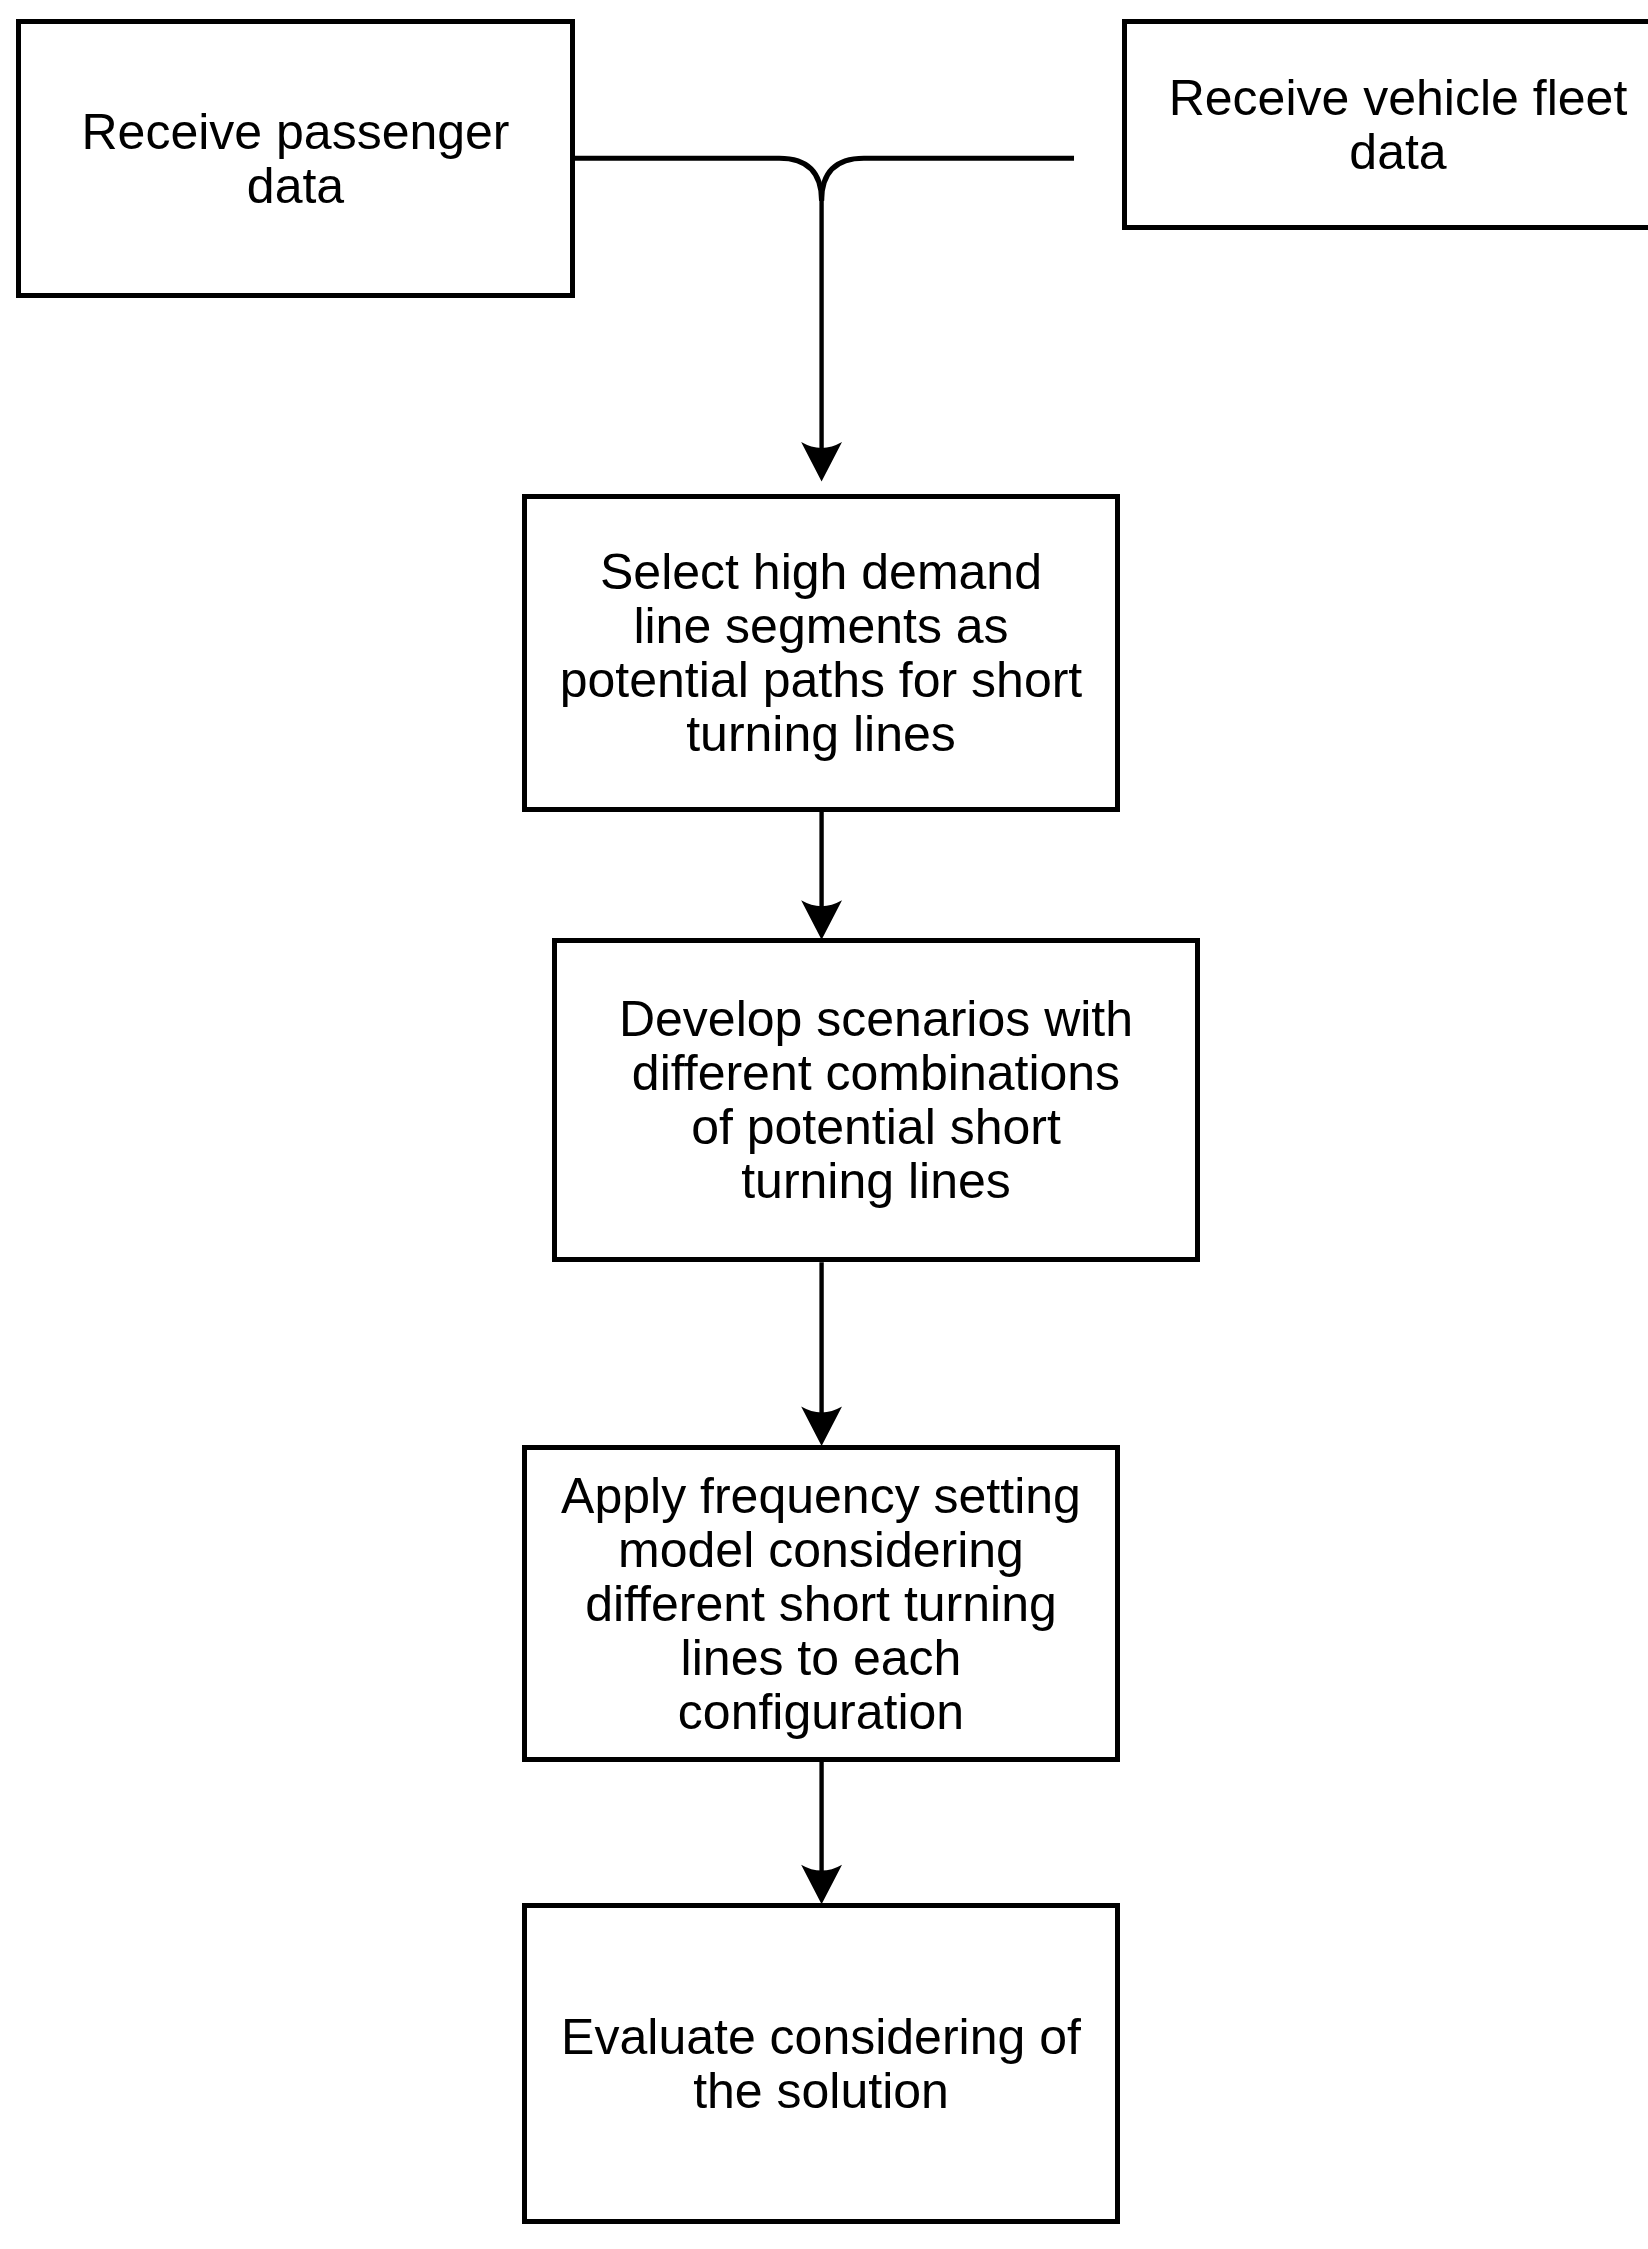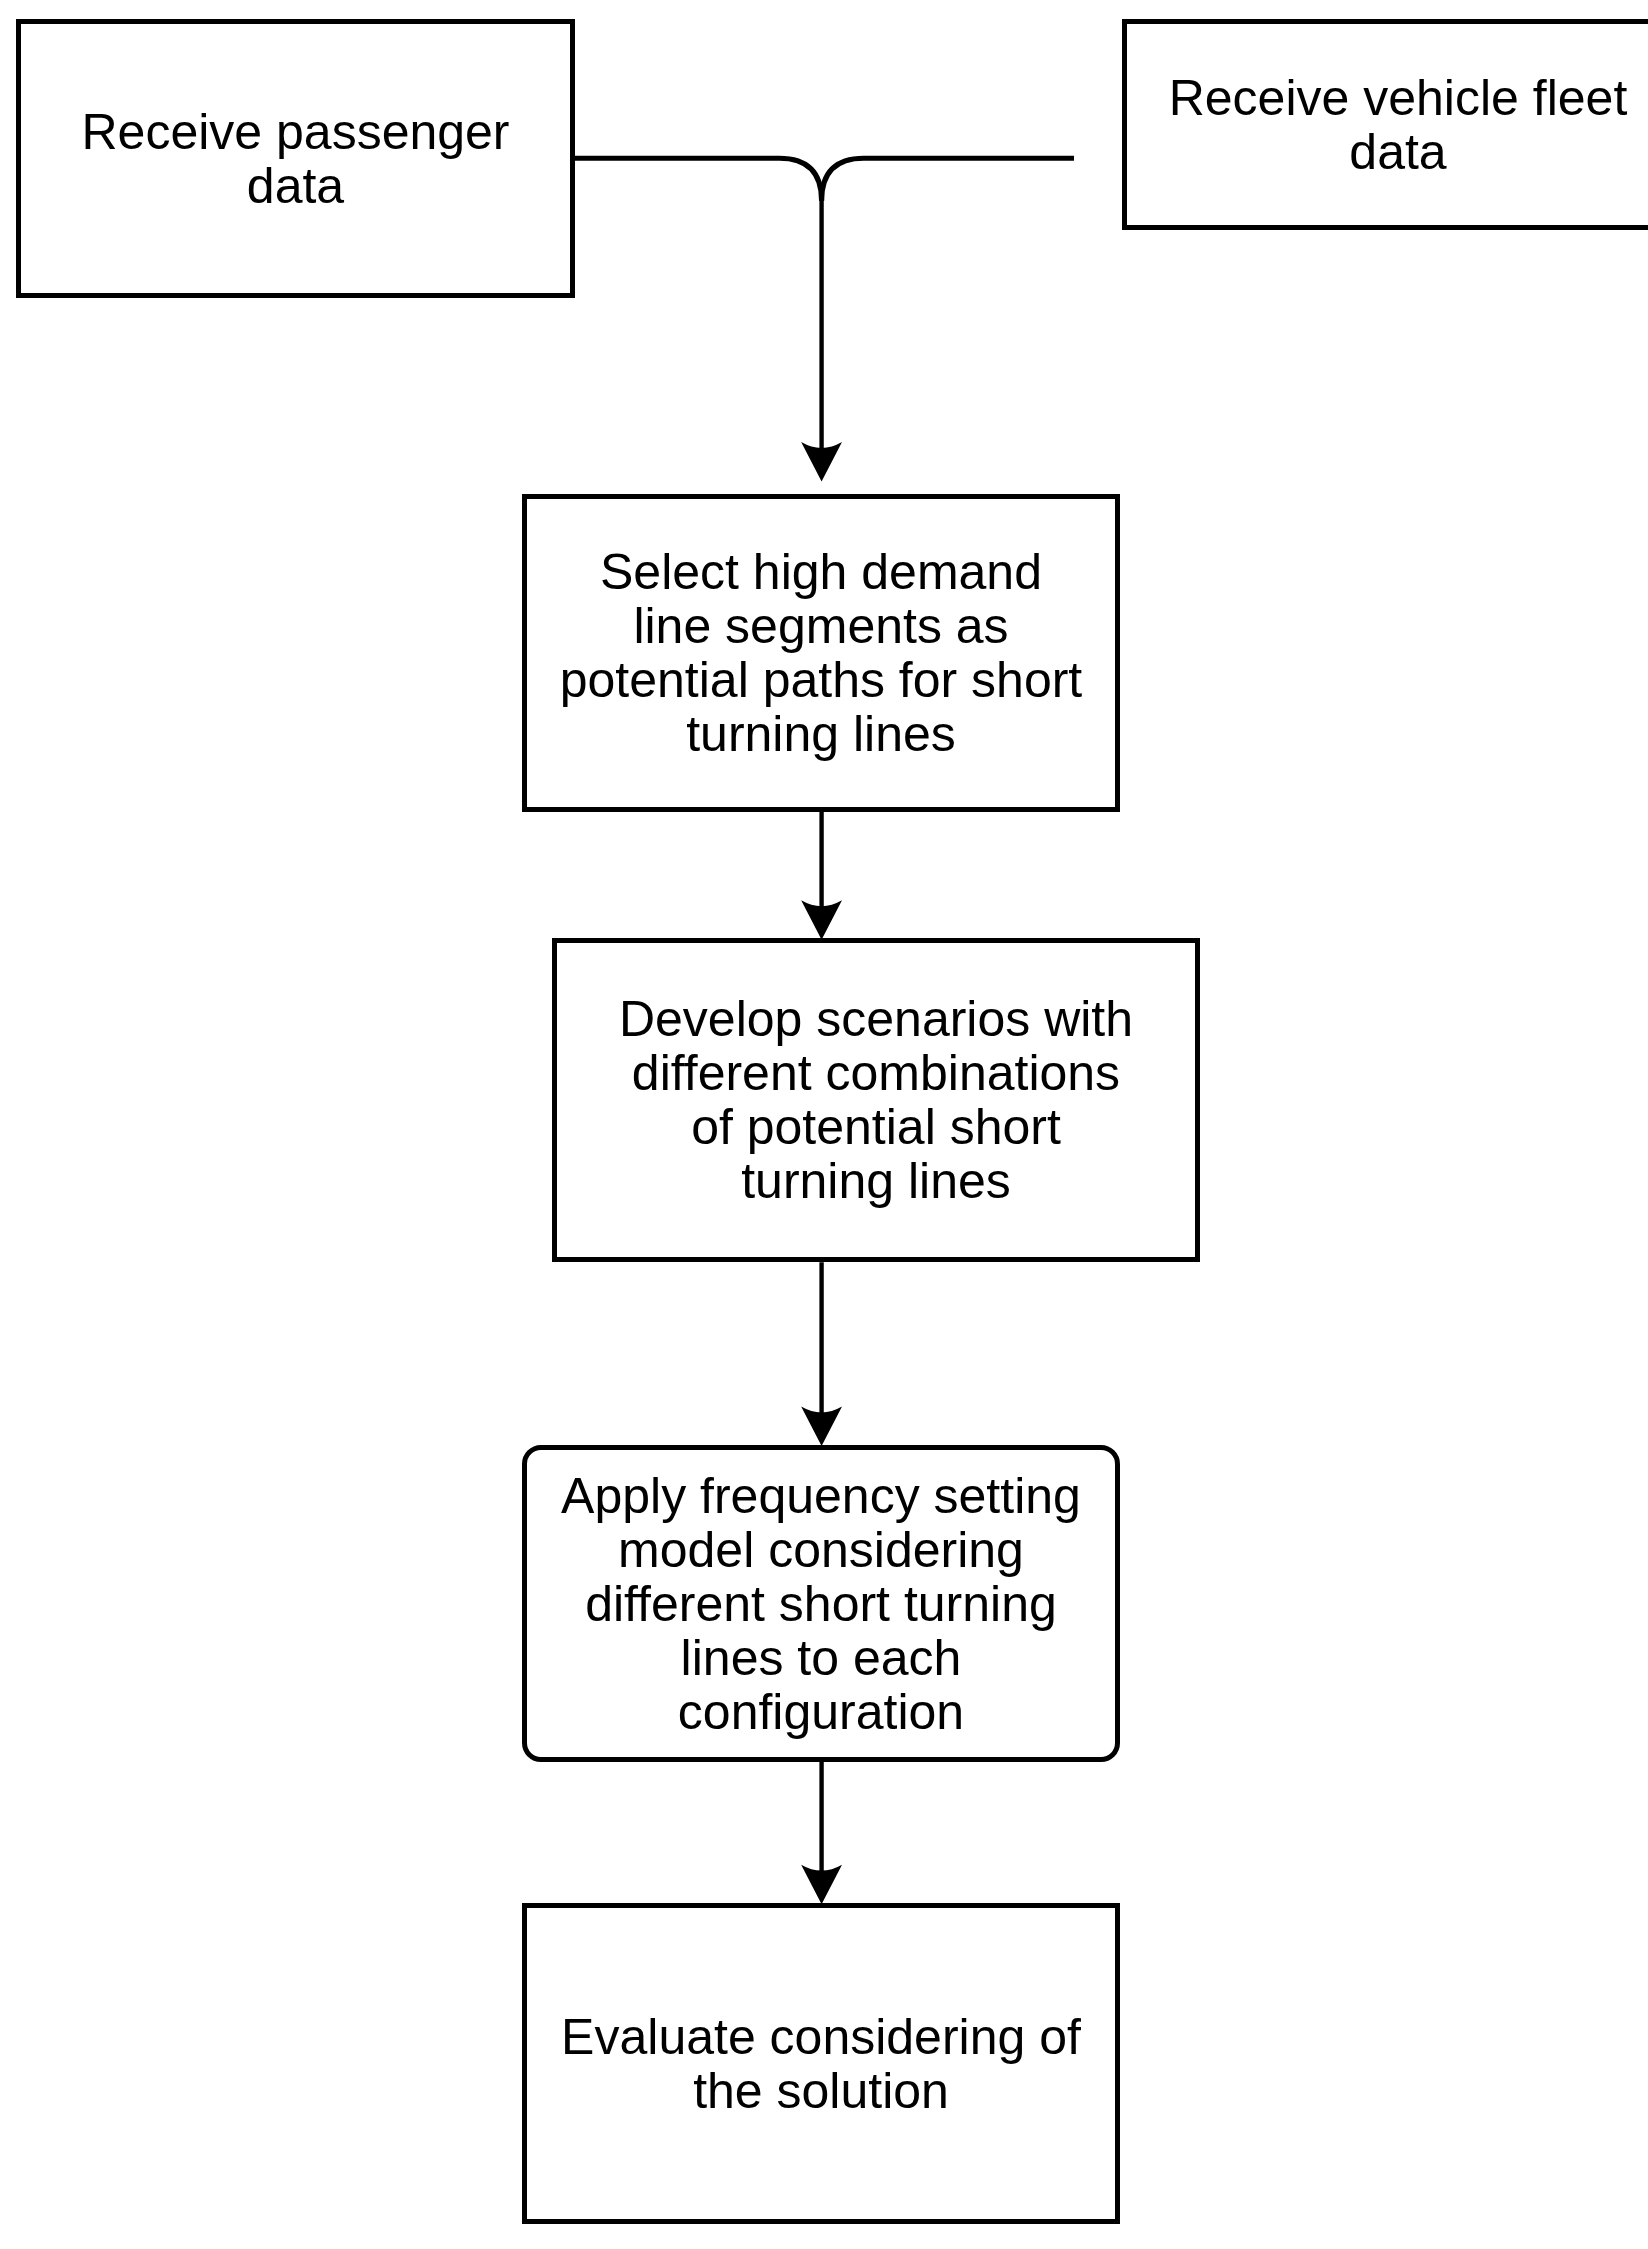--- a/index.html
+++ b/index.html
@@ -48,21 +48,21 @@
     justify-content: center;
     text-align: center;
     font-size: 50px;
     line-height: 54px;
     white-space: pre;
   }
   .n0 { left: 16px;   top: 19px;   width: 559px; height: 279px; }
   .n1 { left: 1074px; top: 19px;   width: 552px; height: 211px; margin-left: 48px; }
   .n2 { left: 522px;  top: 480px;  width: 598px; height: 318px; margin-top: 14px; }
   .n3 { left: 552px;  top: 938px; width: 648px; height: 324px; }
-  .n4 { left: 522px;  top: 1445px; width: 598px; height: 317px; border-radius: 19px; }
+  .n4 { left: 522px;  top: 1445px; width: 598px; height: 317px; }
   .n5 { left: 522px;  top: 1903px; width: 598px; height: 321px; }
 </style>
 </head>
 <body>
 
 <div class="canvas">
 
   <svg class="connectors" viewBox="0 0 2260 3084" xmlns="http://www.w3.org/2000/svg" aria-hidden="true">
 
     <path class="stroke" d="M788 217 H1068 Q1126 217 1126 275"></path>

